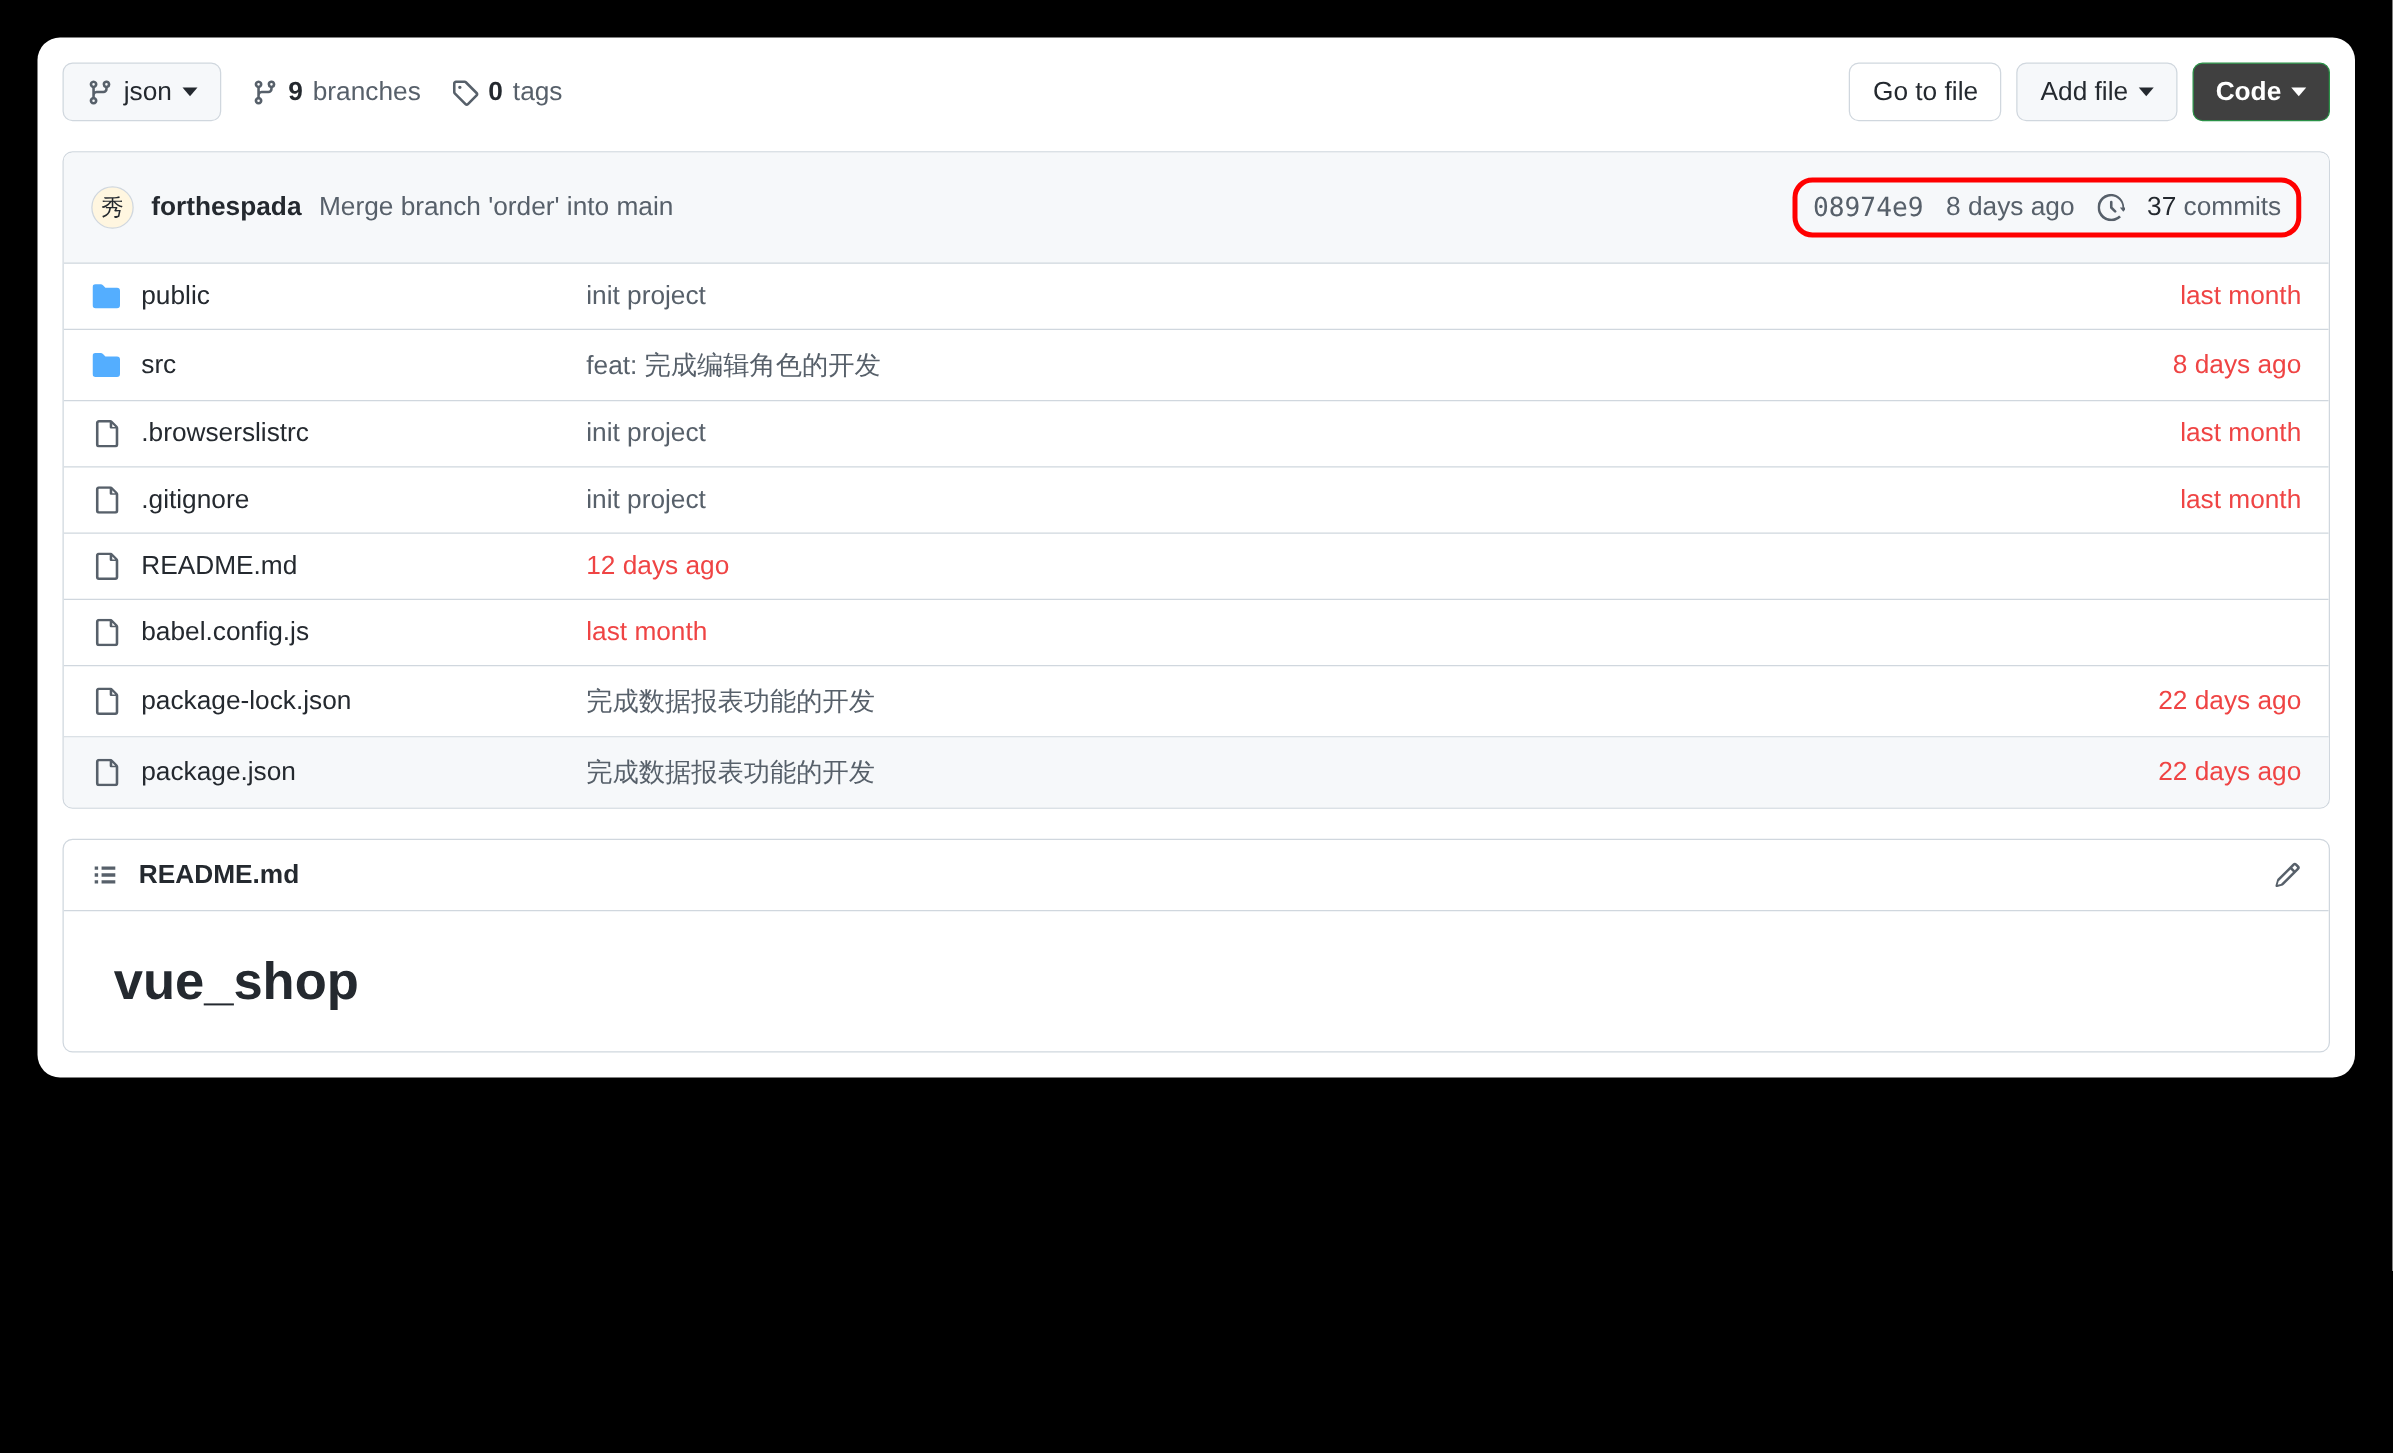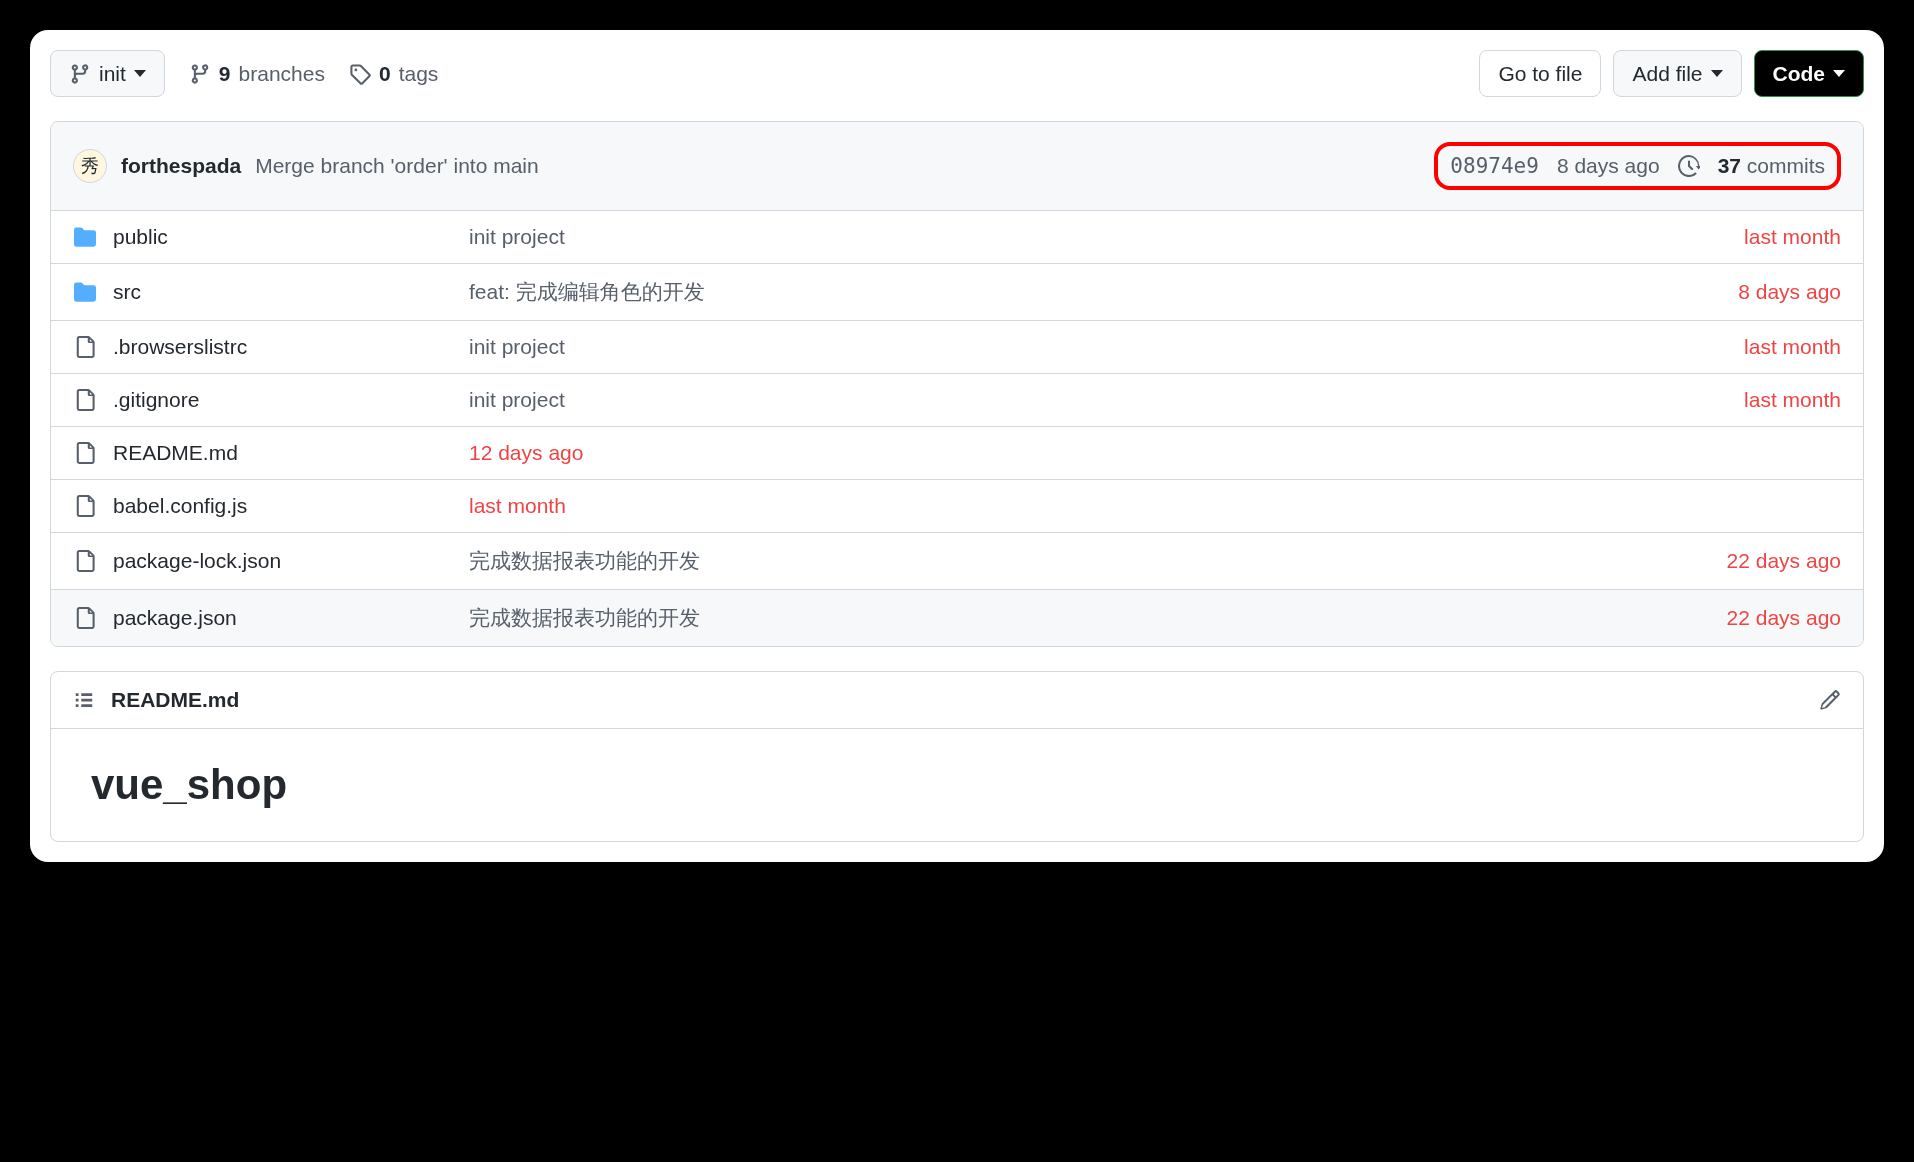--- a/index.html
+++ b/index.html
@@ -33,21 +33,21 @@
   font-size: 21px;
   font-weight: 500;
   color: #24292f;
   cursor: pointer;
   line-height: 1.4;
 }
 .btn-plain {
   background: #fff;
 }
 .btn-green {
-  background: #000000;
+  background: #404040;
   border-color: #2a9147;
   color: #fff;
   font-weight: 600;
 }
 .toolbar-left { display: flex; align-items: center; gap: 24px; }
 .toolbar-right { display: flex; align-items: center; gap: 12px; margin-left: auto; }
 .meta { display: inline-flex; align-items: center; gap: 8px; color: #57606a; }
 .meta strong { color: #24292f; font-weight: 600; }
 .box {
   border: 1px solid #d0d7de;
@@ -78,21 +78,21 @@
   margin-left: auto;
   display: flex;
   align-items: center;
   gap: 18px;
   color: #57606a;
   border: 4px solid #ff0000;
   padding: 8px 12px;
   border-radius: 16px;
 }
 .commit-hash { font-family: ui-monospace, SFMono-Regular, monospace; }
-.commits-count strong { color: #24292f; font-weight: 700; text-align: right; }
+.commits-count strong { color: #24292f; font-weight: 400; text-align: right; }
 .file-row {
   display: flex;
   align-items: center;
   padding: 14px 22px;
   border-bottom: 1px solid #d0d7de;
   gap: 16px;
 }
 .file-row:last-child { border-bottom: none; background: #f6f8fa; }
 .file-icon { width: 24px; display: flex; justify-content: center; }
 .file-name {
@@ -129,21 +129,21 @@
 <div class="container">
 
   <div class="toolbar">
     <div class="toolbar-left">
       <button class="btn">
         <span>
           <svg width="22" height="22" viewBox="0 0 16 16" class="icon-gray">
               <path d="M9.5 3.25a2.25 2.25 0 1 1 3 2.122V6A2.5 2.5 0 0 1 10 8.5H6a1 1 0 0 0-1 1v1.128a2.251 2.251 0 1 1-1.5 0V5.372a2.25 2.25 0 1 1 1.5 0v1.836A2.49 2.49 0 0 1 6 7h4a1 1 0 0 0 1-1v-.628A2.25 2.25 0 0 1 9.5 3.25zM4.25 2.5a.75.75 0 1 0 0 1.5.75.75 0 0 0 0-1.5zm0 9.5a.75.75 0 1 0 0 1.5.75.75 0 0 0 0-1.5zm7.5-9.5a.75.75 0 1 0 0 1.5.75.75 0 0 0 0-1.5z"></path>
             </svg>
         </span>
-        <span>init</span>
+        <span>json</span>
         <span class="caret"></span>
       </button>
       <span class="meta">
         <span>
           <svg width="22" height="22" viewBox="0 0 16 16" class="icon-gray">
               <path d="M9.5 3.25a2.25 2.25 0 1 1 3 2.122V6A2.5 2.5 0 0 1 10 8.5H6a1 1 0 0 0-1 1v1.128a2.251 2.251 0 1 1-1.5 0V5.372a2.25 2.25 0 1 1 1.5 0v1.836A2.49 2.49 0 0 1 6 7h4a1 1 0 0 0 1-1v-.628A2.25 2.25 0 0 1 9.5 3.25zM4.25 2.5a.75.75 0 1 0 0 1.5.75.75 0 0 0 0-1.5zm0 9.5a.75.75 0 1 0 0 1.5.75.75 0 0 0 0-1.5zm7.5-9.5a.75.75 0 1 0 0 1.5.75.75 0 0 0 0-1.5z"></path>
             </svg>
         </span>
         <strong>9</strong>
         <span>branches</span>

